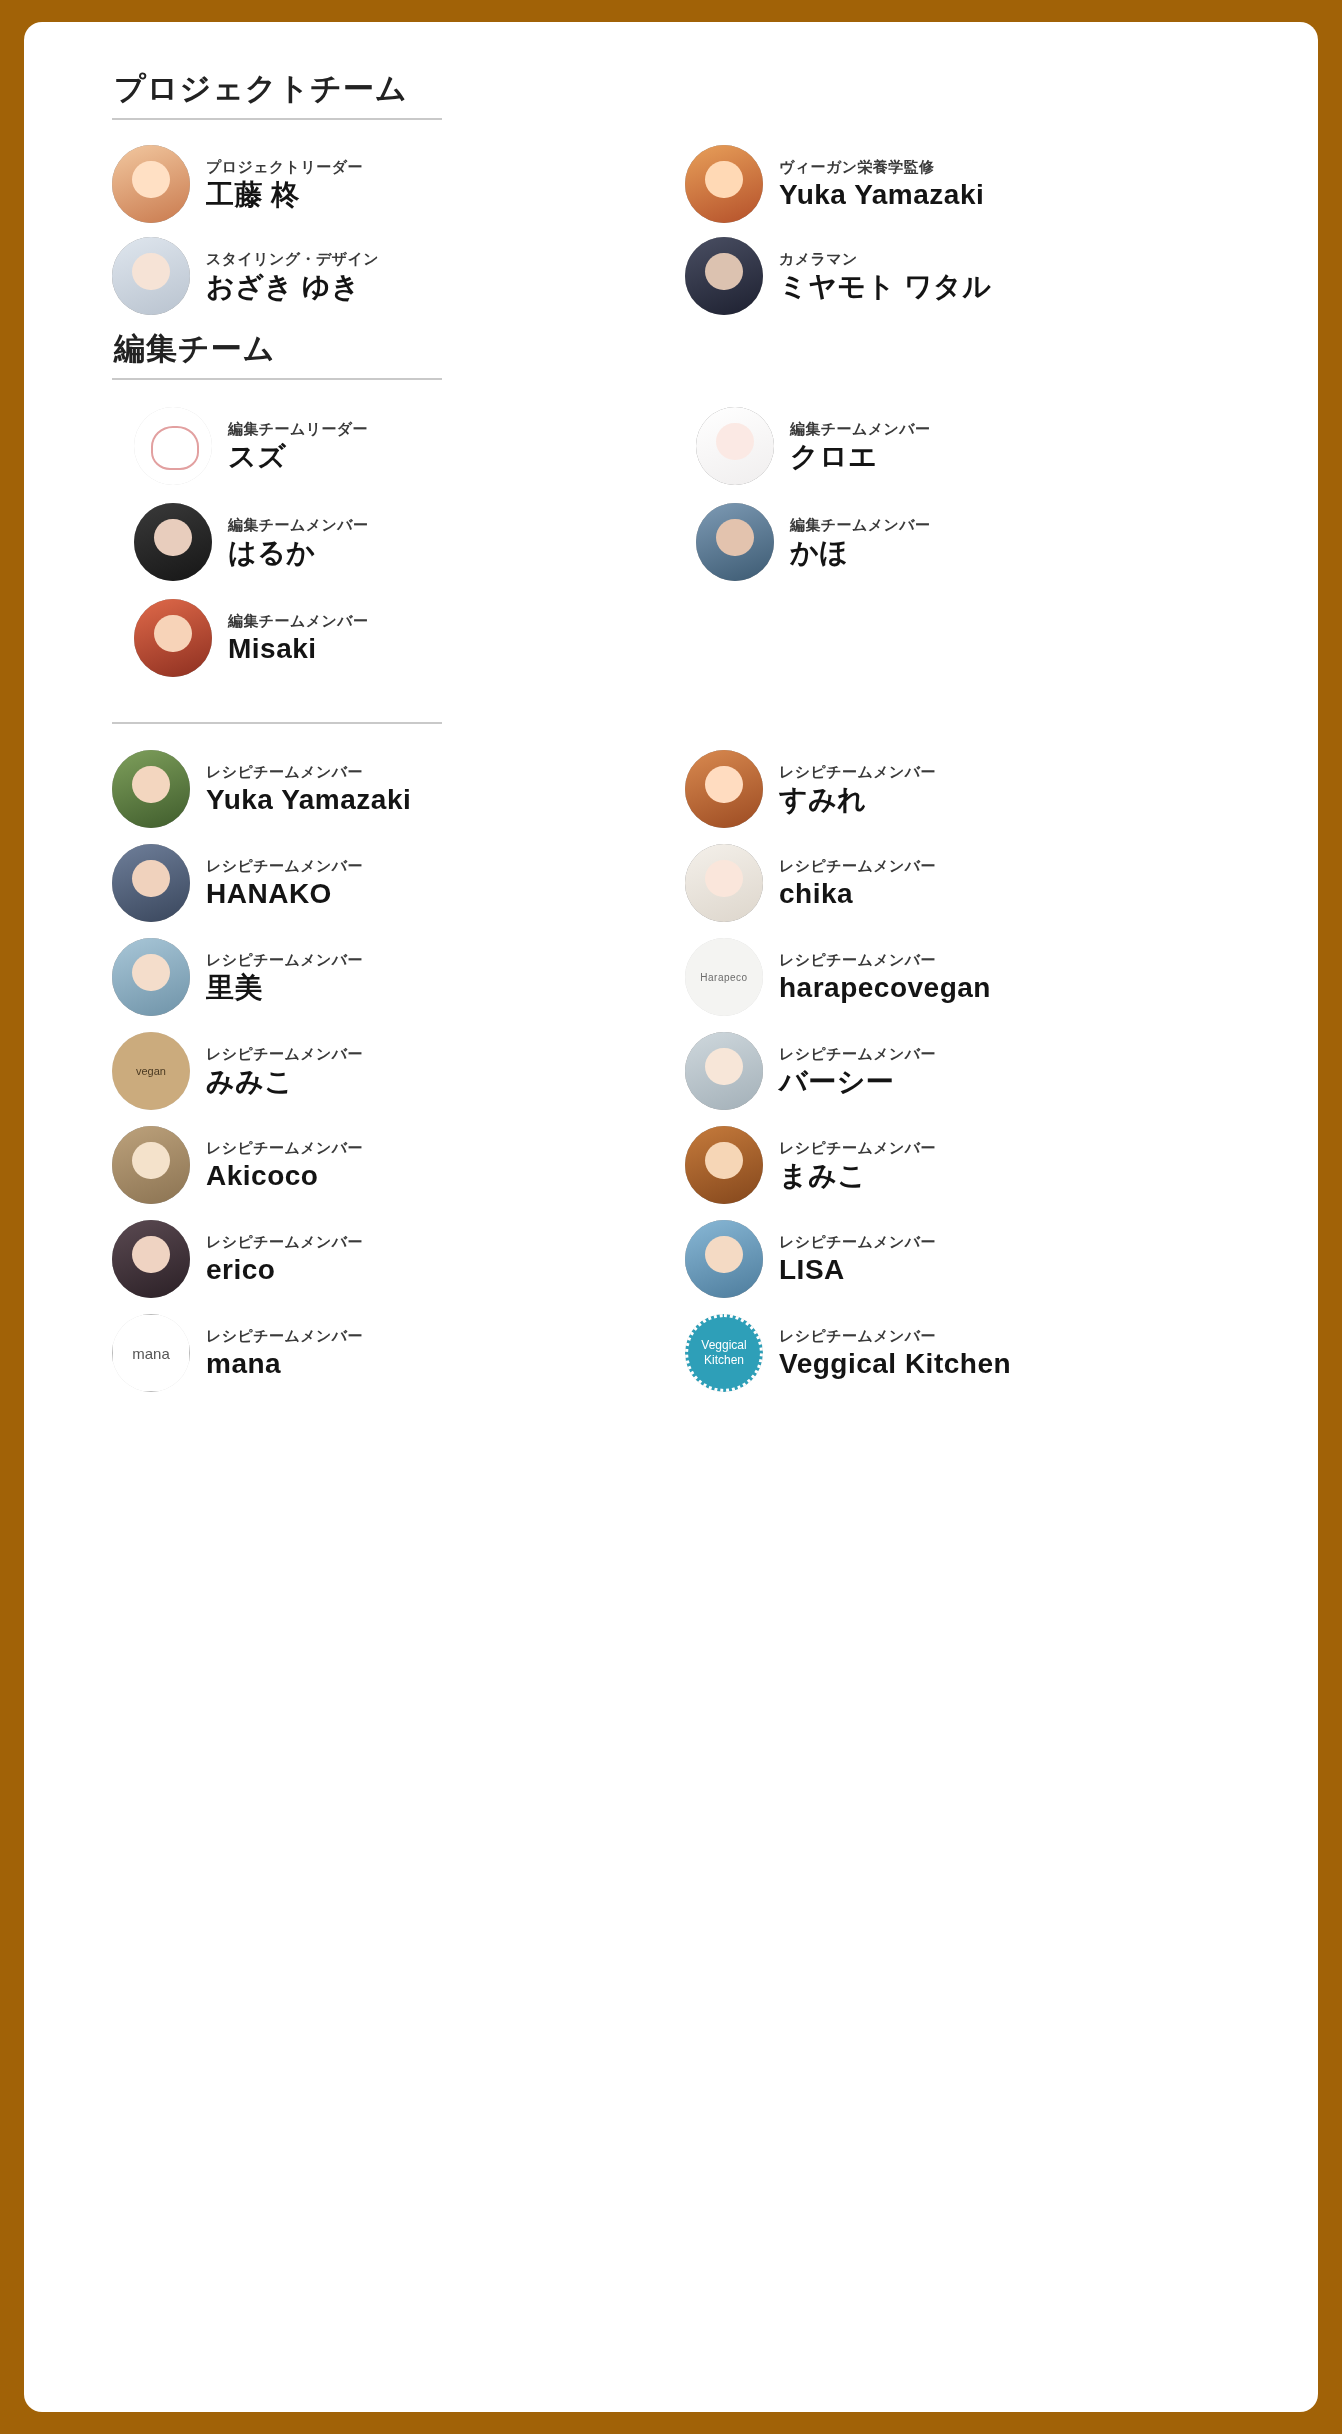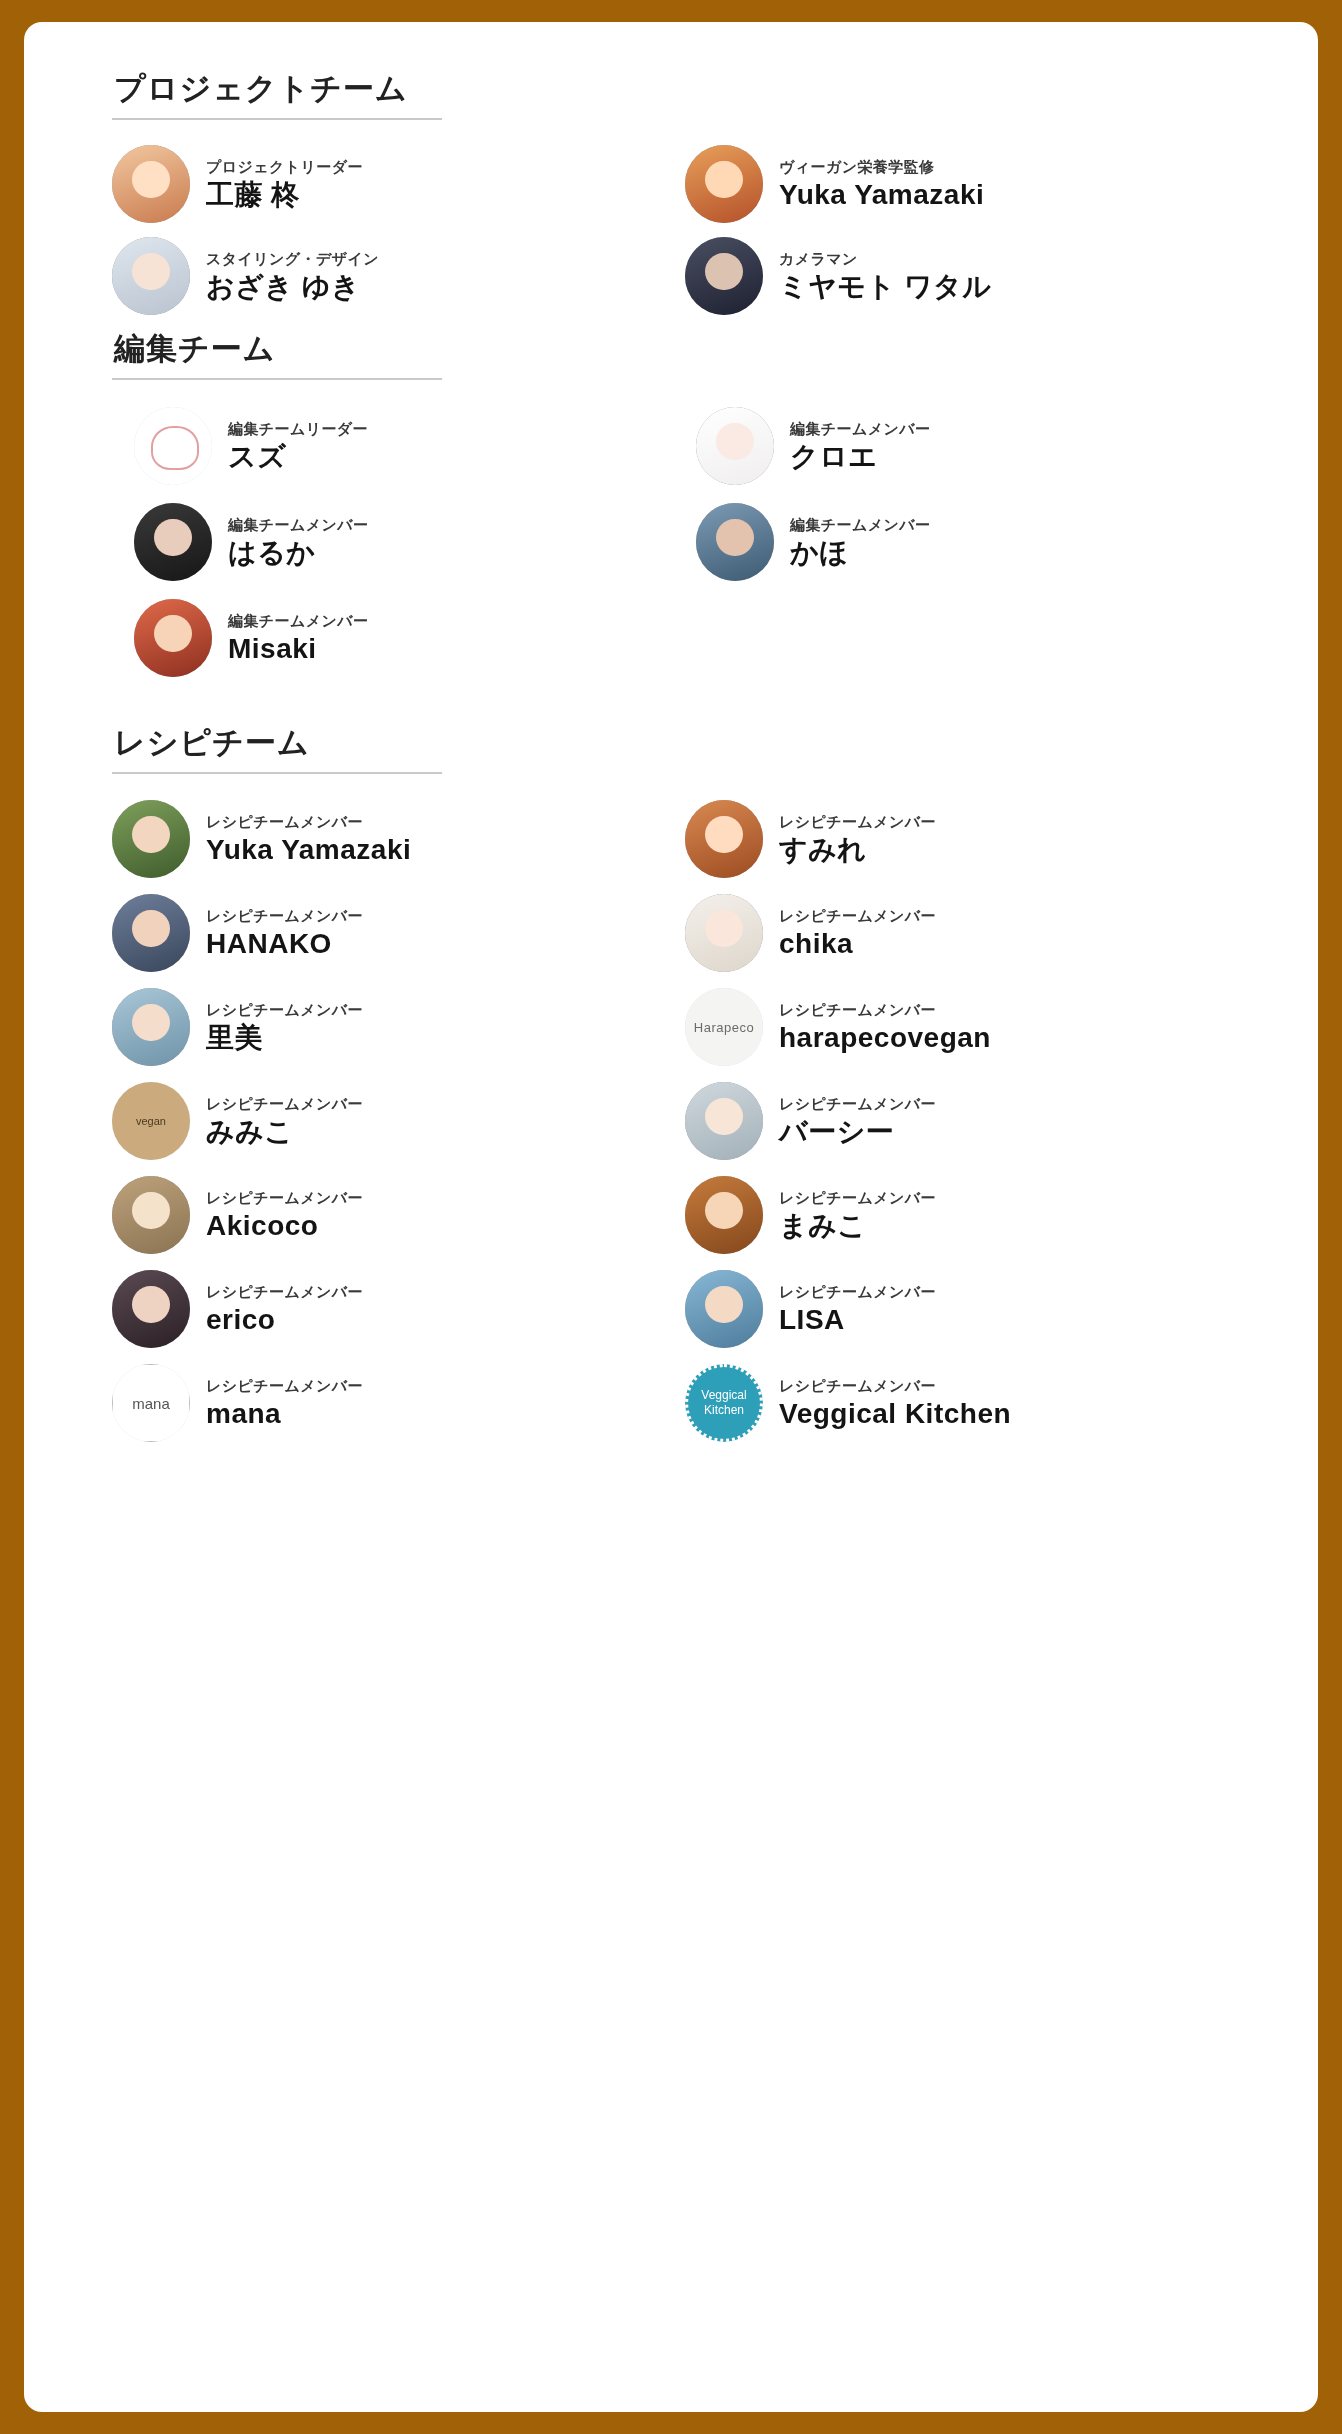--- a/index.html
+++ b/index.html
@@ -114,21 +114,21 @@
     left: 22%; top: 24%;
     width: 56%; height: 52%;
     border: 2px solid #e2a0a0;
     border-radius: 46% 46% 40% 40%;
   }
   .ph-logo {
     background: #f4f4f2;
     display: flex;
     align-items: center;
     justify-content: center;
-    font-size: 13px;
+    font-size: 10px;
     color: #6b6b6b;
     letter-spacing: 0.5px;
   }
   .ph-logo-outline {
     background: #ffffff;
     border: 1px solid #b9b9b9;
     display: flex;
     align-items: center;
     justify-content: center;
     font-size: 15px;
@@ -264,21 +264,20 @@
                 <div class="ph ph-photo" style="--c1: #e06a4a; --c2: #8d2f20; --c3: #f7d3b8;"></div>
               </div>
               <div class="meta">
                 <div class="role">編集チームメンバー</div>
                 <div class="name">Misaki</div>
               </div>
             </div>
           </div>
         </div>
         <div class="section recipe">
-          <h2 class="section-title">レシピチーム</h2>
           <div class="section-rule"></div>
           <div class="members">
             <div class="member">
               <div class="avatar">
                 <div class="ph ph-photo" style="--c1: #7fa05c; --c2: #3f5c2c; --c3: #f3d6bf;"></div>
               </div>
               <div class="meta">
                 <div class="role">レシピチームメンバー</div>
                 <div class="name">Yuka Yamazaki</div>
               </div>

